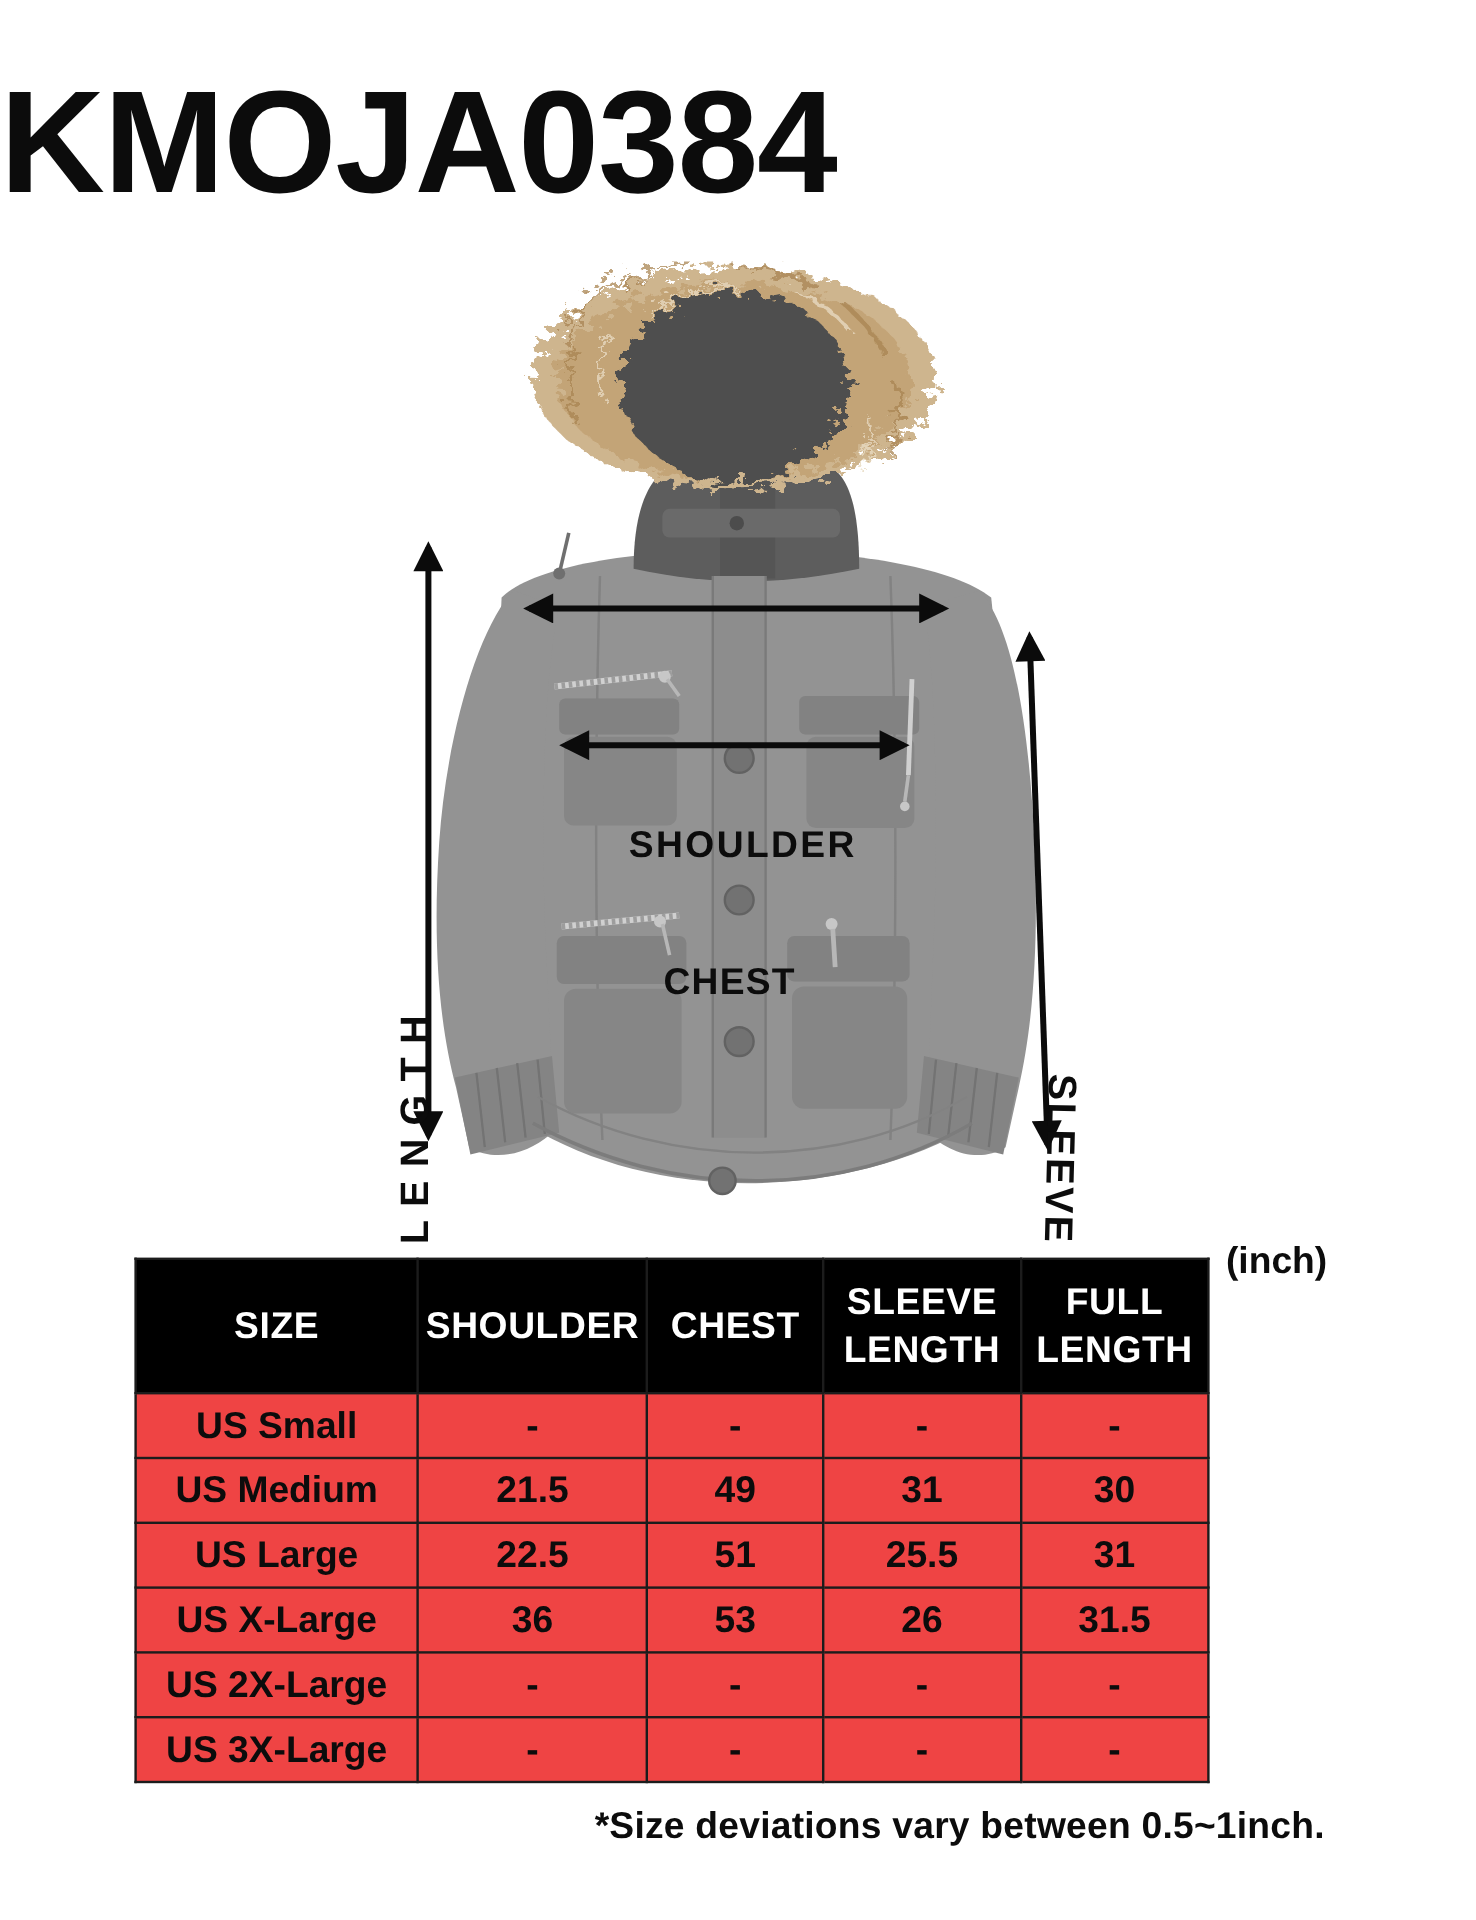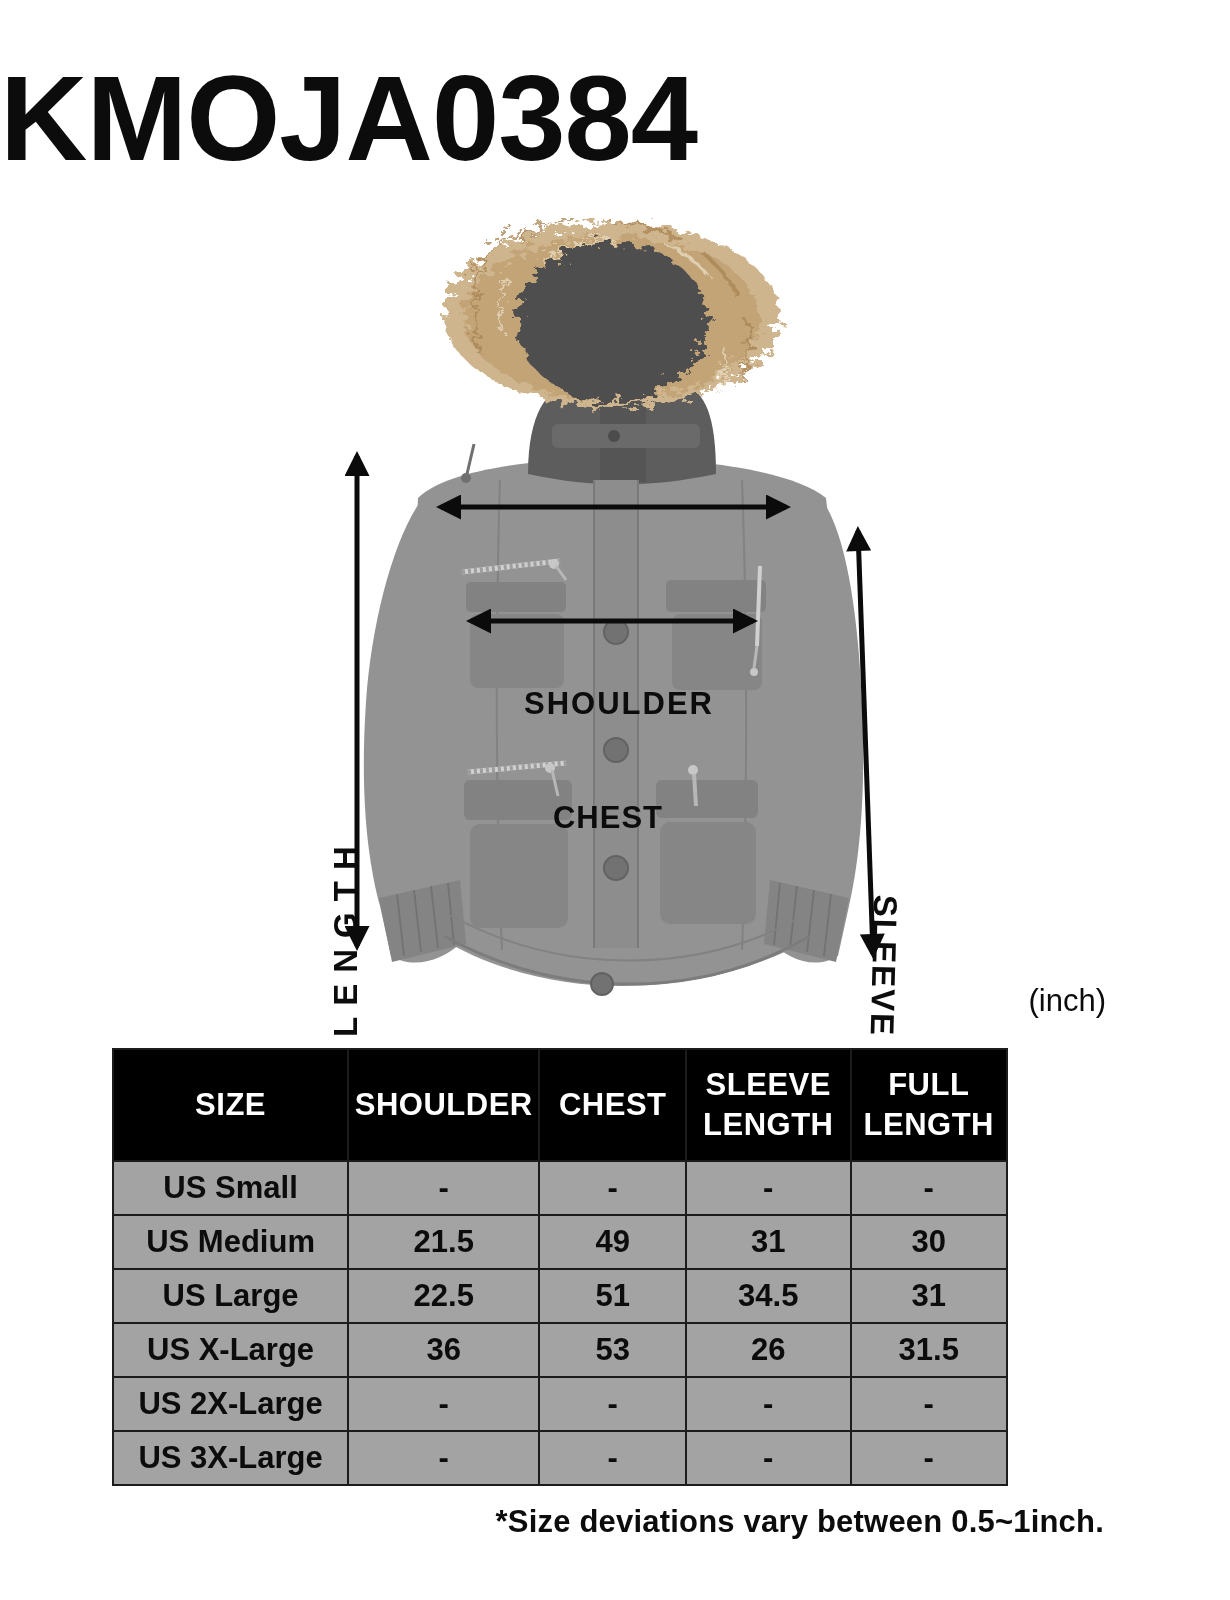--- a/index.html
+++ b/index.html
@@ -33,38 +33,38 @@
   .label-chest{left:458px;top:584px;width:300px;text-align:center;font-size:31px;letter-spacing:1px;}
   .label-full-length{
     left:345px;top:792px;font-size:33px;letter-spacing:11px;
     transform:translate(-50%,-50%) rotate(-90deg);
   }
   .label-sleeve{
     left:884px;top:748px;font-size:33px;letter-spacing:2px;
     transform:translate(-50%,-50%) rotate(91.5deg);
   }
   .unit-label{
-    position:absolute;top:983px;right:124px;
-    font-size:31px;font-weight:normal;color:var(--text);
+    position:absolute;top:1033px;right:124px;
+    font-size:31px;font-weight:bold;color:var(--text);
   }
   .size-table{
     position:absolute;left:112px;top:1048px;width:896px;
     border-collapse:collapse;table-layout:fixed;
   }
   .size-table th,.size-table td{
     border:2px solid var(--table-border);
     text-align:center;vertical-align:middle;
     font-weight:bold;padding:0;
   }
   .size-table th{
     background:var(--table-header-bg);color:#ffffff;
     height:112px;font-size:31px;line-height:40px;letter-spacing:0.5px;
   }
   .size-table td{
-    background:#a3a3a3;color:var(--text);
+    background:#ef4444;color:var(--text);
     height:54px;font-size:31px;
   }
   .footnote{
     position:absolute;top:1504px;right:126px;
     font-size:31px;font-weight:bold;color:var(--text);letter-spacing:0.2px;text-align:right;
   }
 </style>
 </head>
 <body>
 
@@ -230,21 +230,21 @@
       <td>US Medium</td>
       <td>21.5</td>
       <td>49</td>
       <td>31</td>
       <td>30</td>
     </tr>
     <tr>
       <td>US Large</td>
       <td>22.5</td>
       <td>51</td>
-      <td>34.5</td>
+      <td>25.5</td>
       <td>31</td>
     </tr>
     <tr>
       <td>US X-Large</td>
       <td>36</td>
       <td>53</td>
       <td>26</td>
       <td>31.5</td>
     </tr>
     <tr>

